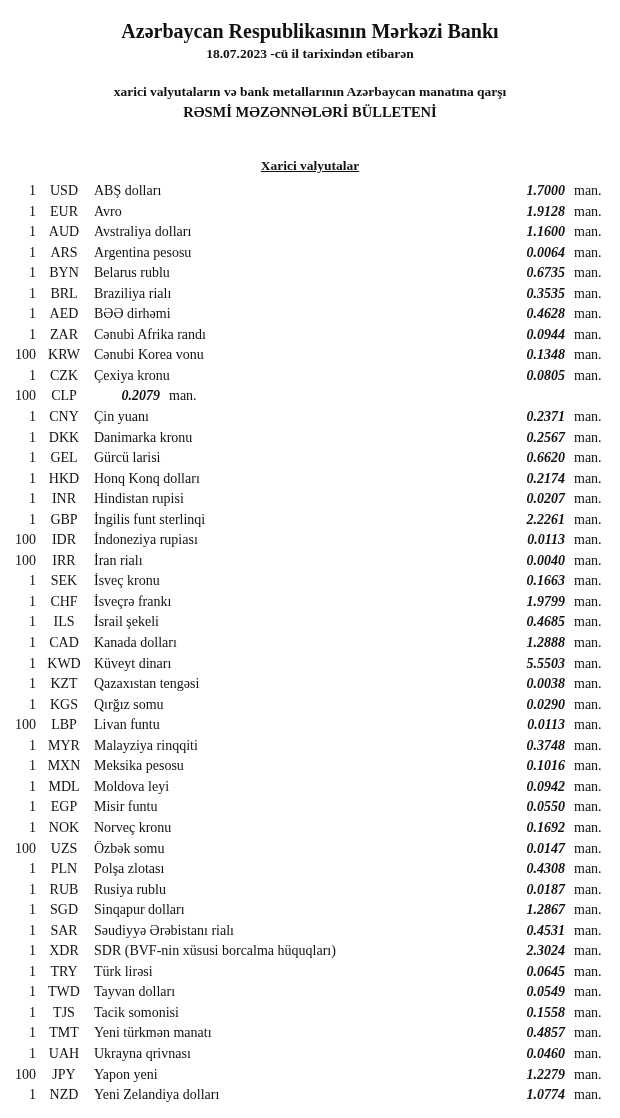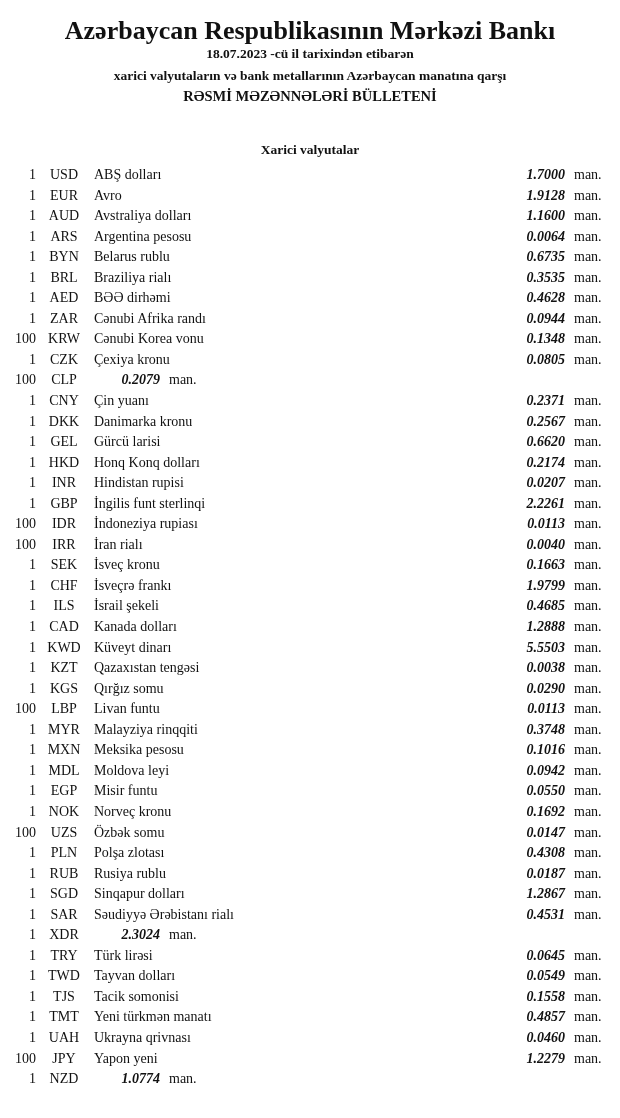--- a/index.html
+++ b/index.html
@@ -12,51 +12,52 @@
     height: 1118px;
     background: #ffffff;
     color: #111111;
     font-family: "Liberation Serif", serif;
     overflow: hidden;
     box-sizing: border-box;
   }
   .bank-name {
     text-align: center;
     font-weight: bold;
-    font-size: 26px;
+    font-size: 20px;
     line-height: 24px;
     padding-top: 19px;
   }
   .date-line {
     text-align: center;
     font-weight: bold;
     font-size: 13.5px;
     line-height: 17px;
     margin-top: 2px;
   }
   .subtitle {
     text-align: center;
     font-weight: bold;
     font-size: 13.5px;
     line-height: 17px;
-    margin-top: 5px;
+    margin-top: 21px;
   }
   .bulletin-title {
     text-align: center;
     font-weight: bold;
     font-size: 14.5px;
     line-height: 18px;
     margin-top: 3px;
   }
   .section-title {
     text-align: center;
     font-weight: bold;
     font-size: 13.5px;
     line-height: 16px;
     margin-top: 37px;
+    text-decoration: underline;
   }
   .rates-table {
     margin-top: 7px;
   }
   .rate-row {
     display: flex;
     align-items: baseline;
     height: 20.55px;
     line-height: 20.55px;
     font-size: 14px;
@@ -398,20 +399,21 @@
     <span class="qty">1</span>
     <span class="code">SAR</span>
     <span class="name">Səudiyyə Ərəbistanı rialı</span>
     <span class="rate">0.4531</span>
     <span class="unit">man.</span>
   </div>
 
   <div class="rate-row">
     <span class="qty">1</span>
     <span class="code">XDR</span>
+    <span class="name">SDR (BVF-nin xüsusi borcalma hüquqları)</span>
     <span class="rate">2.3024</span>
     <span class="unit">man.</span>
   </div>
 
   <div class="rate-row">
     <span class="qty">1</span>
     <span class="code">TRY</span>
     <span class="name">Türk lirəsi</span>
     <span class="rate">0.0645</span>
     <span class="unit">man.</span>
@@ -453,17 +455,18 @@
     <span class="qty">100</span>
     <span class="code">JPY</span>
     <span class="name">Yapon yeni</span>
     <span class="rate">1.2279</span>
     <span class="unit">man.</span>
   </div>
 
   <div class="rate-row">
     <span class="qty">1</span>
     <span class="code">NZD</span>
+    <span class="name">Yeni Zelandiya dolları</span>
     <span class="rate">1.0774</span>
     <span class="unit">man.</span>
   </div>
 </div>
 </div>
 
 </body></html>

